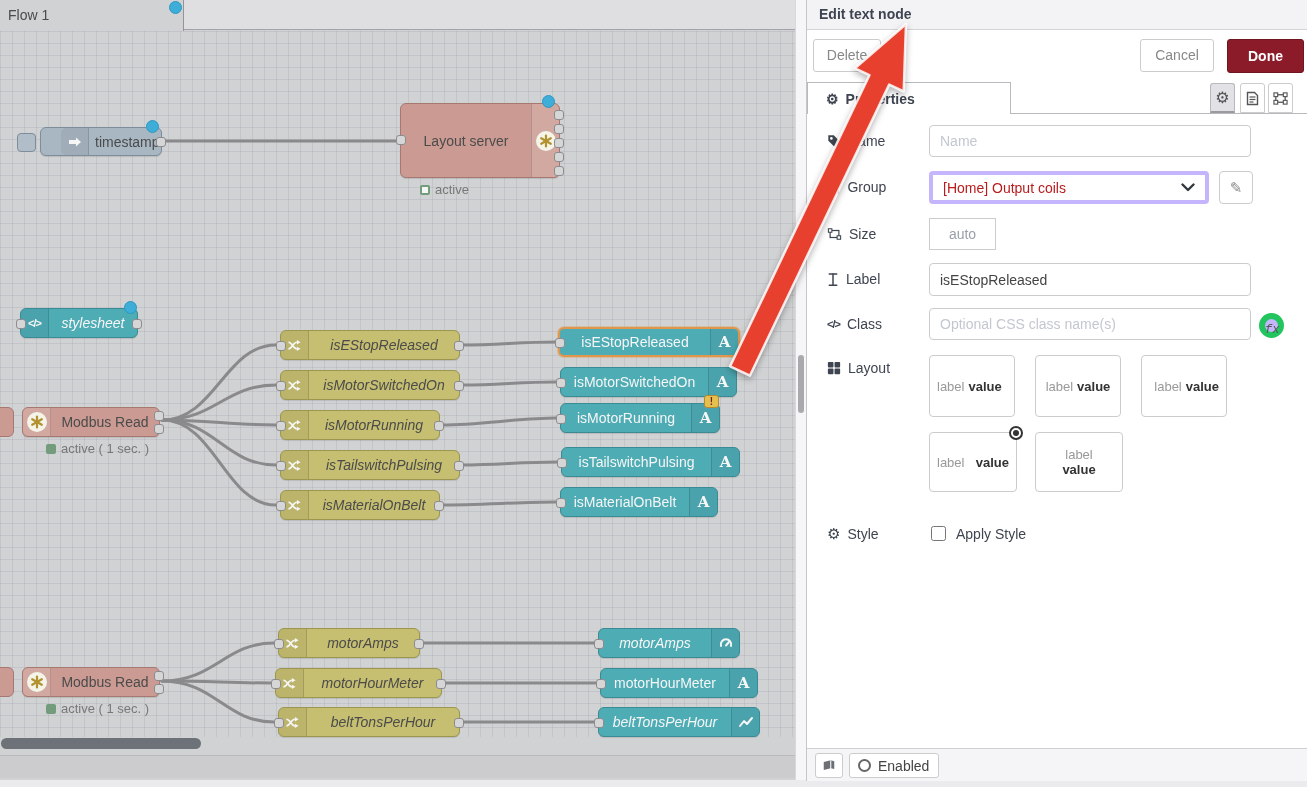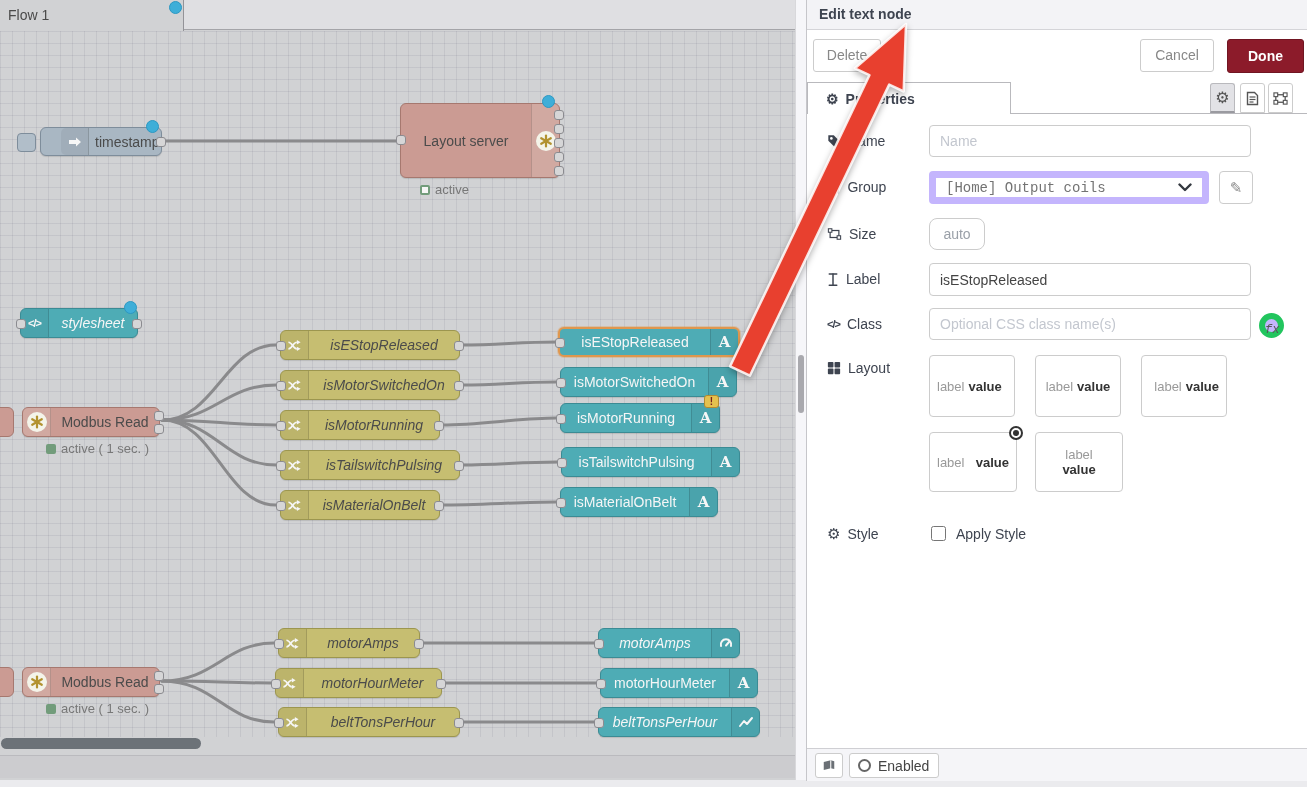--- a/index.html
+++ b/index.html
@@ -65,23 +65,23 @@
   #tab-properties { position:absolute; left:0; top:0; width:204px; height:32px; background:#fff; border:1px solid #b9b9bd; border-bottom:none; display:flex; align-items:center; gap:7px; padding-left:18px; font-size:14px; font-weight:bold; color:#3e4450; }
   .mini-tab { position:absolute; top:1px; width:25px; height:30px; background:#fff; border:1px solid #ccc; border-radius:3px 3px 0 0; display:flex; align-items:center; justify-content:center; color:#555; }
   .mini-tab.active { background:#e2e2e6; border-color:#b9b9bd; border-bottom:2px solid #9a9aa0; }
   #mini-tab-gear { left:403px; }
   #mini-tab-doc { left:433px; }
   #mini-tab-appearance { left:461px; }
 
   .form-label { position:absolute; left:20px; display:flex; align-items:center; gap:7px; font-size:14px; color:#3e4450; height:32px; }
   .tinput { position:absolute; left:122px; width:322px; height:32px; border:1px solid #ccc; border-radius:4px; padding:0 10px; font-size:14px; color:#444; font-family:"Liberation Sans",sans-serif; background:#fff; }
   .tinput::placeholder { color:#c3c7cf; }
-  #group-select { position:absolute; left:122px; top:171px; width:280px; height:33px; border:7px solid #c4b5fd; border-radius:4px; display:flex; align-items:center; font-size:14px; color:#737373; padding:0 10px; justify-content:space-between; background:#fff;font-family:Liberation Mono, monospace; }
+  #group-select { position:absolute; left:122px; top:171px; width:280px; height:33px; border:4px solid #c4b5fd; border-radius:4px; display:flex; align-items:center; font-size:14px; color:#b91c1c; padding:0 10px; justify-content:space-between; background:#fff; }
   #btn-group-edit { position:absolute; left:412px; top:171px; width:34px; height:33px; border:1px solid #ccc; border-radius:4px; background:#fff; color:#8a8a8a; display:flex; align-items:center; justify-content:center; font-size:15px; }
-  #btn-size-auto { position:absolute; left:122px; top:218px; width:56px; height:32px; border:1px solid #ccc; border-radius:8px; background:#fff; color:#9aa0a8; font-size:14px; text-align:center; line-height:30px; }
+  #btn-size-auto { position:absolute; left:122px; top:218px; width:67px; height:32px; border:1px solid #ccc; border-radius:0; background:#fff; color:#9aa0a8; font-size:14px; text-align:center; line-height:30px; }
   #btn-fx { position:absolute; left:452px; top:313px; width:25px; height:25px; border:6px solid #22c55e; border-radius:50%; background:#c4b5fd; color:#555; font-size:12px; font-style:italic; font-family:Liberation Mono, monospace; text-align:center; line-height:23px; }
   .layout-box { position:absolute; width:86px; height:62px; border:1px solid #ccc; border-radius:4px; background:#fff; display:flex; align-items:center; padding:0 7px; gap:4px; font-size:13px; }
   .layout-box .l { color:#999; }
   .layout-box .v { color:#333; font-weight:bold; }
   .layout-box.c { justify-content:center; }
   .layout-box.r { justify-content:flex-end; }
   .layout-box.sb { justify-content:space-between; width:88px; height:60px; }
   .layout-box.col { flex-direction:column; justify-content:center; gap:0; width:88px; height:60px; }
   #layout-radio { position:absolute; left:202px; top:426px; width:14px; height:14px; border:2px solid #333; border-radius:50%; background:#fff; display:flex; align-items:center; justify-content:center; }
   #layout-radio .d { width:6px; height:6px; border-radius:50%; background:#333; }

